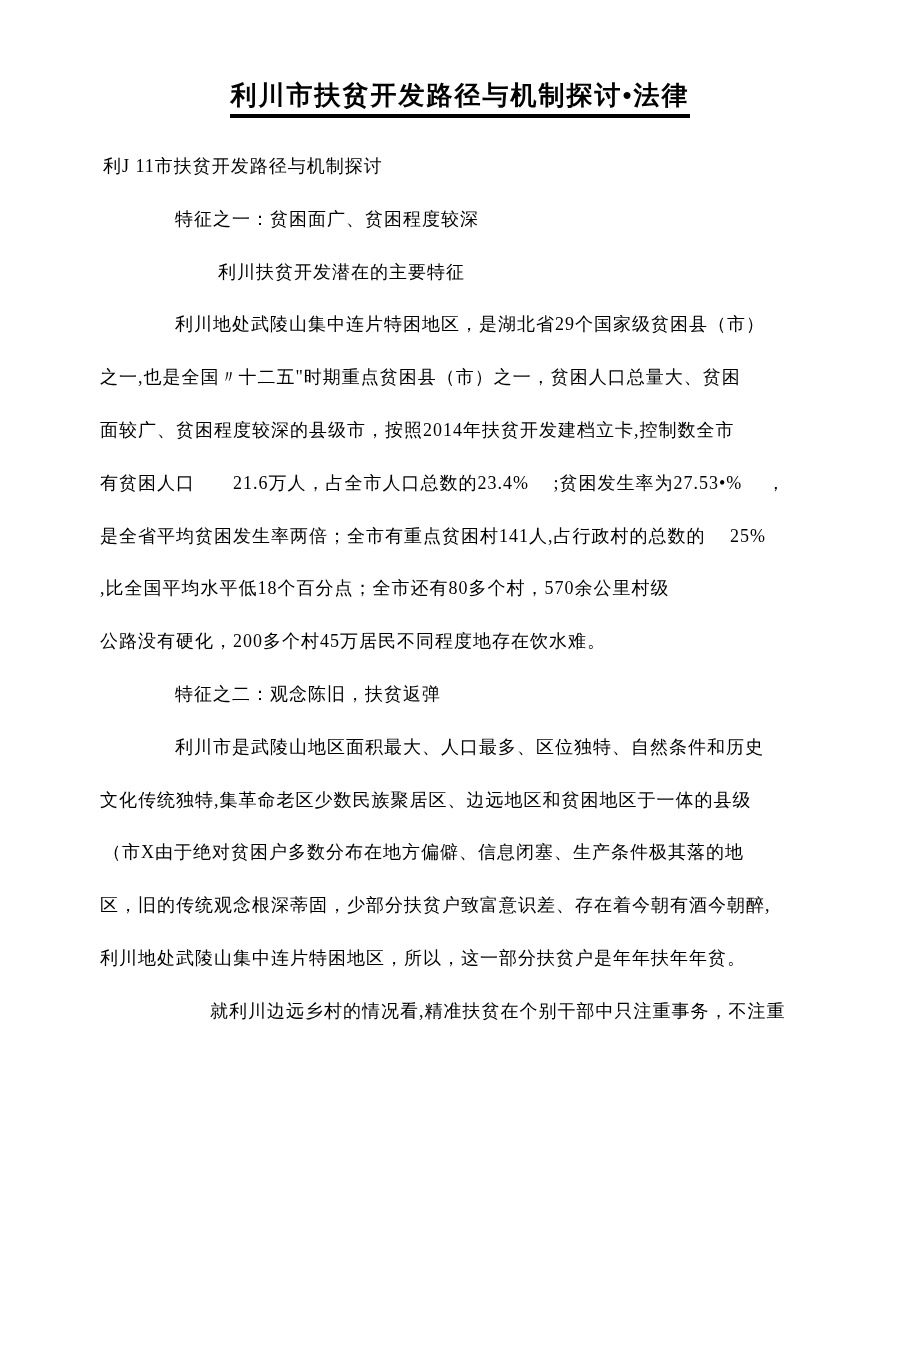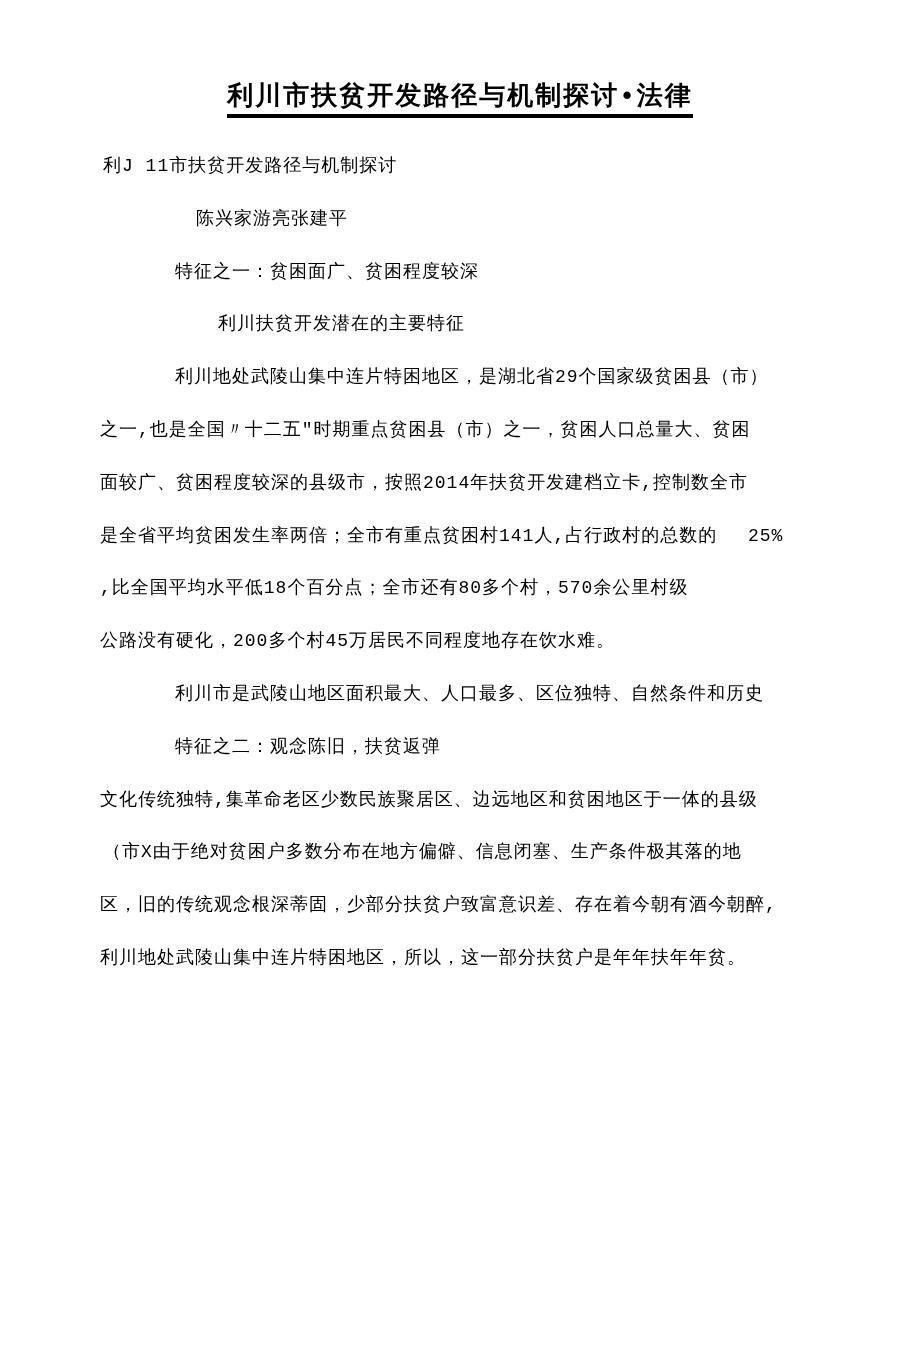--- a/index.html
+++ b/index.html
@@ -5,21 +5,21 @@
   html, body {
     margin: 0;
     padding: 0;
     background: #ffffff;
   }
   .page {
     position: relative;
     width: 920px;
     height: 1351px;
     background: #ffffff;
-    font-family: Liberation Mono, monospace;
+    font-family: Liberation Serif, serif;
     color: #000000;
     overflow: hidden;
   }
   .doc-title {
     position: absolute;
     top: 78px;
     left: 0;
     right: 0;
     text-align: center;
     font-size: 26px;
@@ -57,30 +57,31 @@
 </style>
 </head>
 <body>
 
 <div class="page">
 
   <h1 class="doc-title"><span class="title-text">利川市扶贫开发路径与机制探讨•法律</span></h1>
 
   <div class="doc-body">
     <div class="line in-3">利J 11市扶贫开发路径与机制探讨</div>
-    <div class="line in-96">陈兴家游亮张建平</div>
     <div class="line in-75">特征之一：贫困面广、贫困程度较深</div>
     <div class="line in-118">利川扶贫开发潜在的主要特征</div>
     <div class="line in-75">利川地处武陵山集中连片特困地区，是湖北省29个国家级贫困县（市）</div>
     <div class="line in-0">之一,也是全国〃十二五"时期重点贫困县（市）之一，贫困人口总量大、贫困</div>
     <div class="line in-0">面较广、贫困程度较深的县级市，按照2014年扶贫开发建档立卡,控制数全市</div>
+    <div class="line in-0">有贫困人口　　21.6万人，占全市人口总数的23.4%　 ;贫困发生率为27.53•%　 ，</div>
     <div class="line in-0">是全省平均贫困发生率两倍；全市有重点贫困村141人,占行政村的总数的　 25%</div>
     <div class="line in-0">,比全国平均水平低18个百分点；全市还有80多个村，570余公里村级</div>
     <div class="line in-0">公路没有硬化，200多个村45万居民不同程度地存在饮水难。</div>
+    <div class="line in-75">特征之二：观念陈旧，扶贫返弹</div>
     <div class="line in-75">利川市是武陵山地区面积最大、人口最多、区位独特、自然条件和历史</div>
-    <div class="line in-75">特征之二：观念陈旧，扶贫返弹</div>
     <div class="line in-0">文化传统独特,集革命老区少数民族聚居区、边远地区和贫困地区于一体的县级</div>
     <div class="line in-3">（市X由于绝对贫困户多数分布在地方偏僻、信息闭塞、生产条件极其落的地</div>
     <div class="line in-0">区，旧的传统观念根深蒂固，少部分扶贫户致富意识差、存在着今朝有酒今朝醉,</div>
     <div class="line in-0">利川地处武陵山集中连片特困地区，所以，这一部分扶贫户是年年扶年年贫。</div>
+    <div class="line in-110">就利川边远乡村的情况看,精准扶贫在个别干部中只注重事务，不注重</div>
   </div>
 
 </div>
 
 </body></html>

